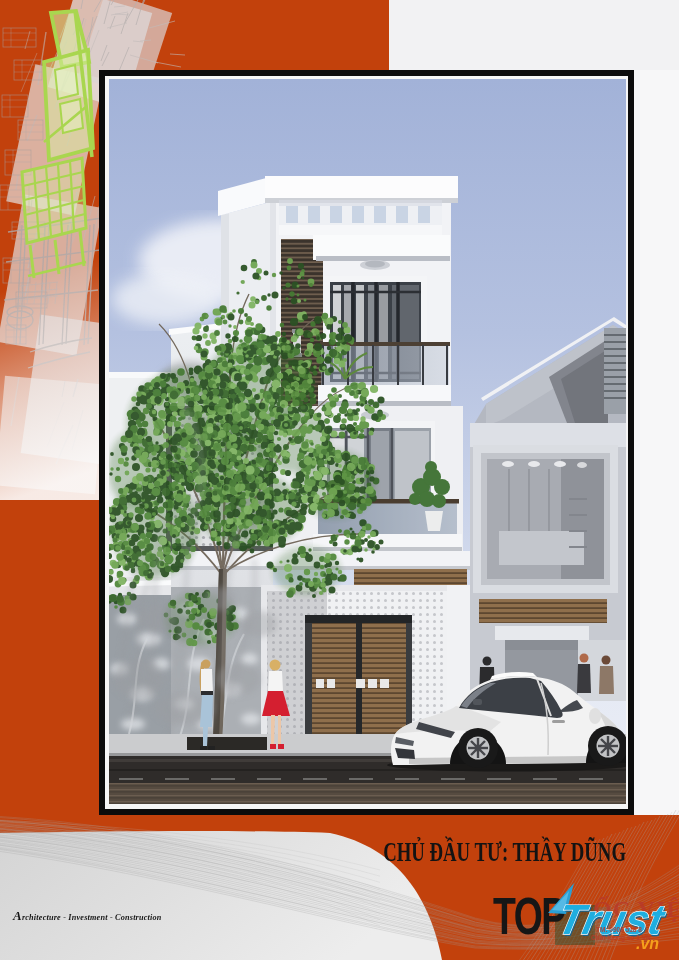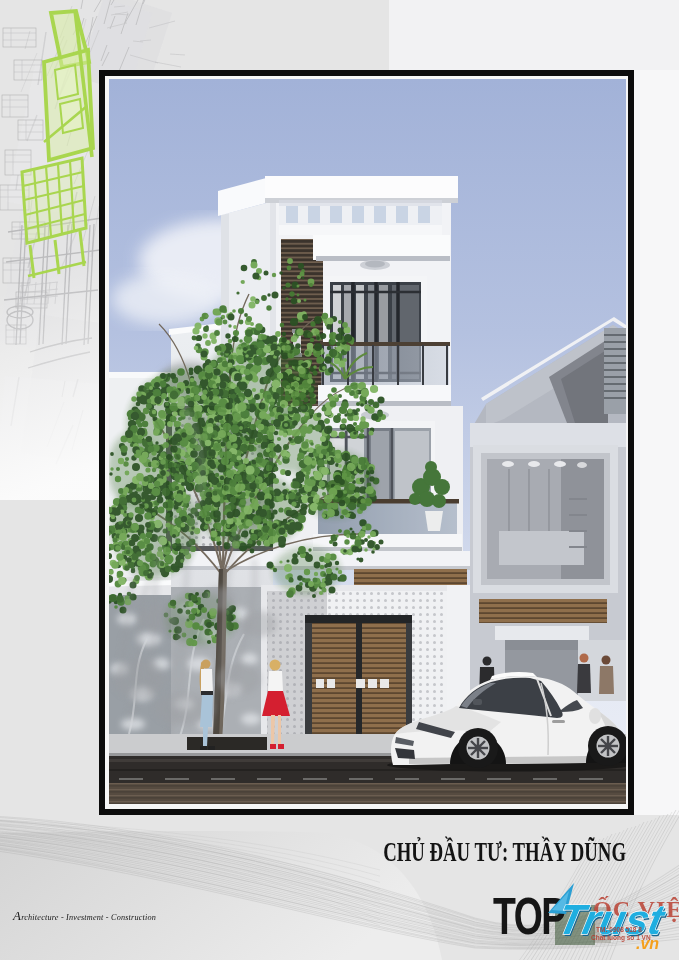--- a/index.html
+++ b/index.html
@@ -1,21 +1,21 @@
 <!DOCTYPE html>
 <html><head>
 <meta charset="utf-8">
 <style>
 html,body{margin:0;padding:0}
-#page{position:relative;width:679px;height:960px;background:#e5e5e5;overflow:hidden;font-family:"Liberation Sans",sans-serif}
+#page{position:relative;width:679px;height:960px;background:#c2410c;overflow:hidden;font-family:"Liberation Sans",sans-serif}
 #frame{position:absolute;left:99px;top:70px;width:535px;height:745px;background:#0c0c0c}
 #mat{position:absolute;left:6px;top:6px;right:6px;bottom:6px;background:#f6f6f6}
 #photo{position:absolute;left:4px;top:3px;width:517px;height:725px}
 #caption{position:absolute;left:0;top:836px;width:626px;text-align:right;font-family:"Liberation Serif",serif;font-weight:bold;font-size:28px;color:#131313;transform:scaleX(0.67);transform-origin:100% 50%}
-#tagline{position:absolute;left:13px;top:908px;font-family:"Liberation Serif",serif;font-style:italic;font-weight:normal;font-size:8.2px;color:#161616;letter-spacing:0.2px}
+#tagline{position:absolute;left:13px;top:908px;font-family:"Liberation Serif",serif;font-style:italic;font-weight:bold;font-size:8.2px;color:#161616;letter-spacing:0.2px}
 </style>
 </head>
 <body>
 <div id="page">
 
 <div style="position:absolute;right:0;top:0;width:290px;height:70px;background:#f2f2f3"></div>
 
 <div style="position:absolute;right:0;top:70px;width:45px;height:745px;background:#f7f7f8"></div>
 
 <svg width="340" height="500" style="position:absolute;left:0;top:0" viewBox="0 0 340 500">

